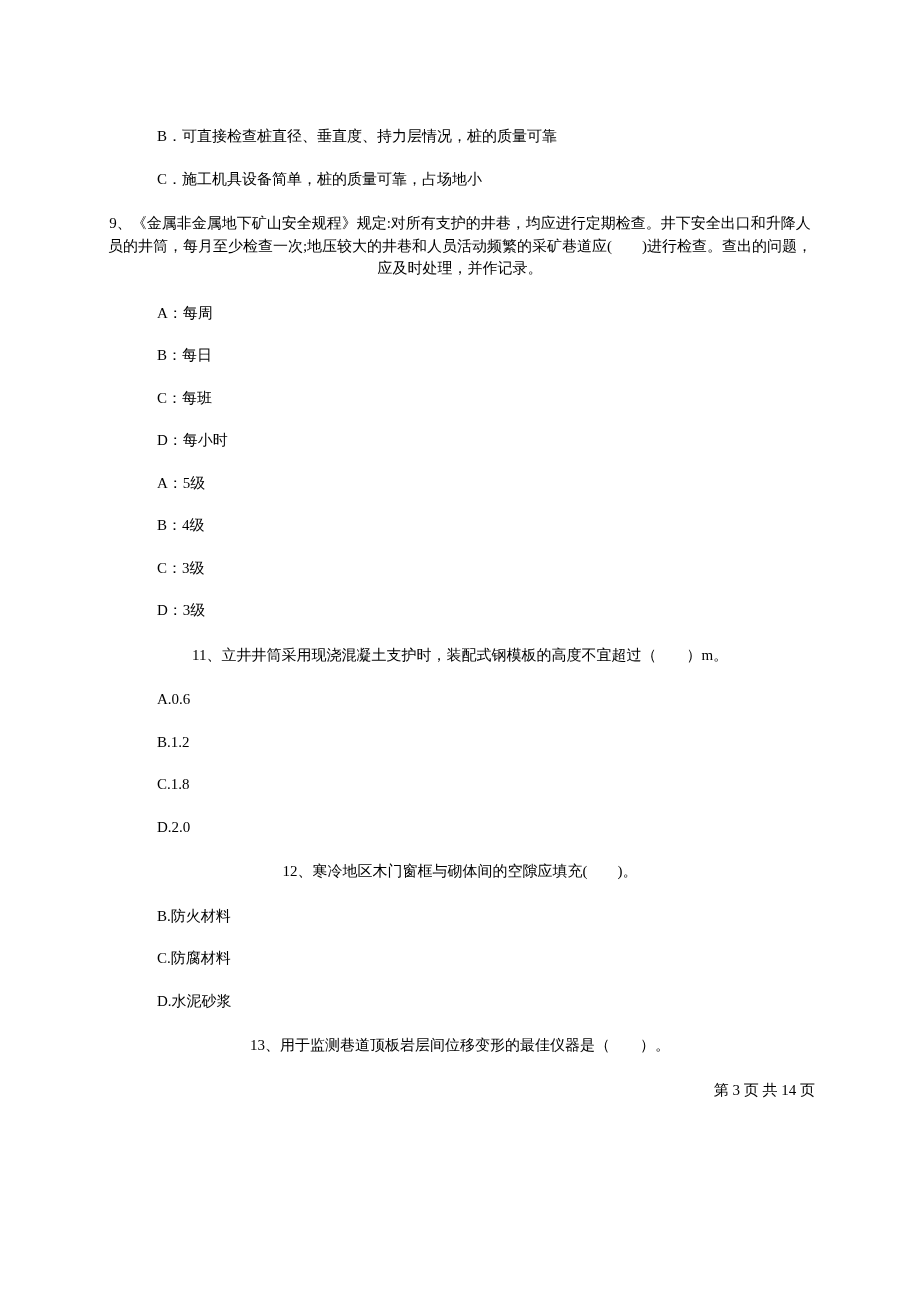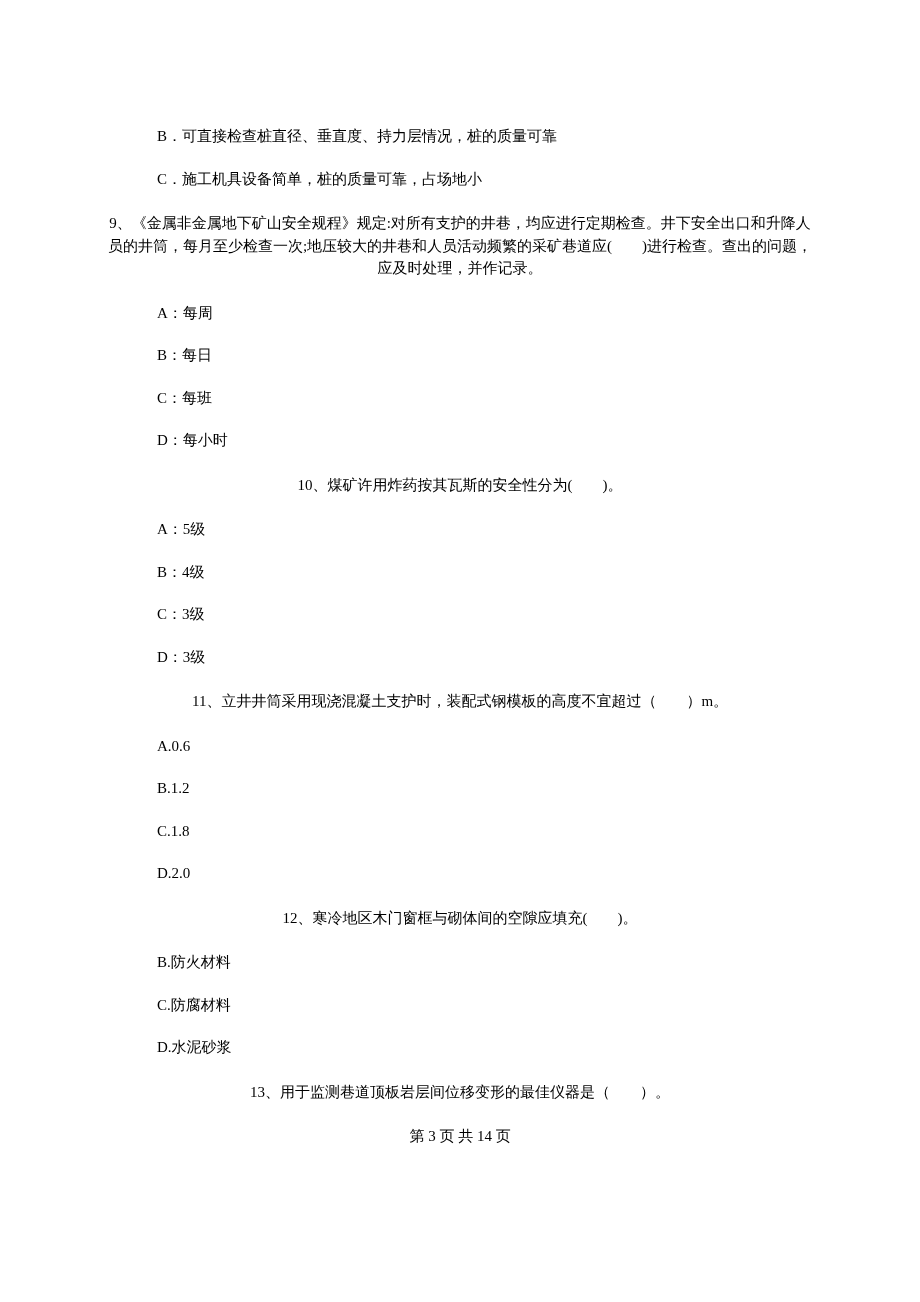--- a/index.html
+++ b/index.html
@@ -18,43 +18,40 @@
     position: relative;
   }
   .option {
     margin: 20px 0 20px 52px;
   }
   .question {
     margin: 22px 0 22px 0;
     text-align: center;
   }
   .footer {
-    text-align: center;
+    text-align: right;
     margin-top: 5px;
   }
   .q-text { display: inline; }
 </style>
 </head>
 <body>
 <div class="page">
 
   <div class="option">B．可直接检查桩直径、垂直度、持力层情况，桩的质量可靠</div>
   <div class="option">C．施工机具设备简单，桩的质量可靠，占场地小</div>
 
   <div class="question">
     <span class="q-text">9、《金属非金属地下矿山安全规程》规定:对所有支护的井巷，均应进行定期检查。井下安全出口和升降人员的井筒，每月至少检查一次;地压较大的井巷和人员活动频繁的采矿巷道应(　　)进行检查。查出的问题，应及时处理，并作记录。</span>
   </div>
   <div class="option">A：每周</div>
   <div class="option">B：每日</div>
   <div class="option">C：每班</div>
   <div class="option">D：每小时</div>
 
-  <div class="question">
-    <span class="q-text">10、煤矿许用炸药按其瓦斯的安全性分为(　　)。</span>
-  </div>
   <div class="option">A：5级</div>
   <div class="option">B：4级</div>
   <div class="option">C：3级</div>
   <div class="option">D：3级</div>
 
   <div class="question">
     <span class="q-text">11、立井井筒采用现浇混凝土支护时，装配式钢模板的高度不宜超过（　　）m。</span>
   </div>
   <div class="option">A.0.6</div>
   <div class="option">B.1.2</div>

